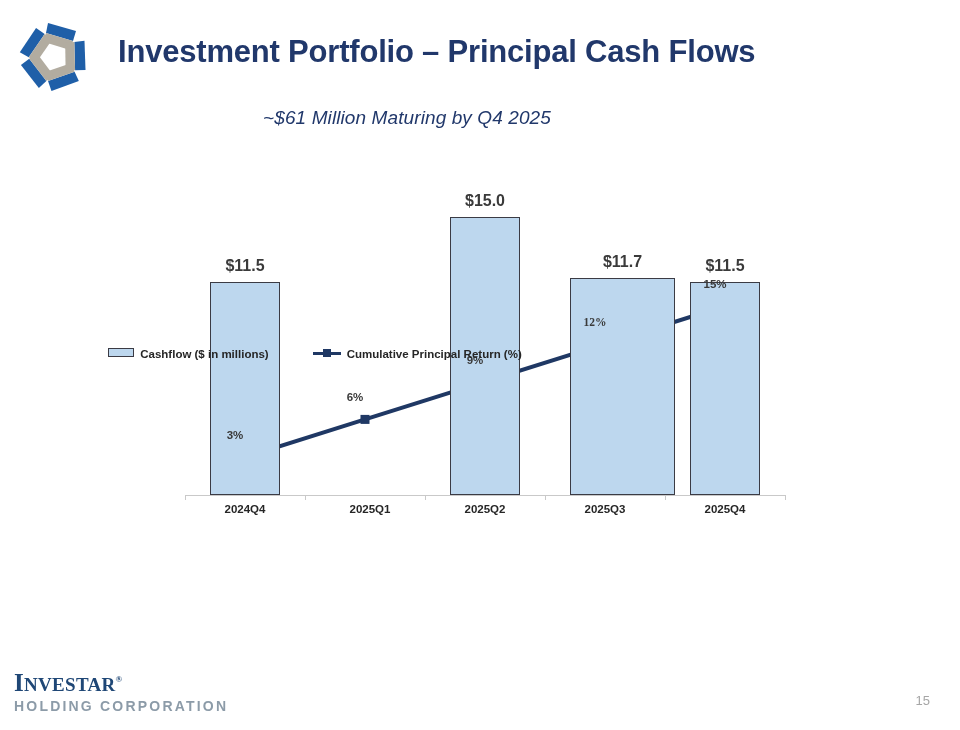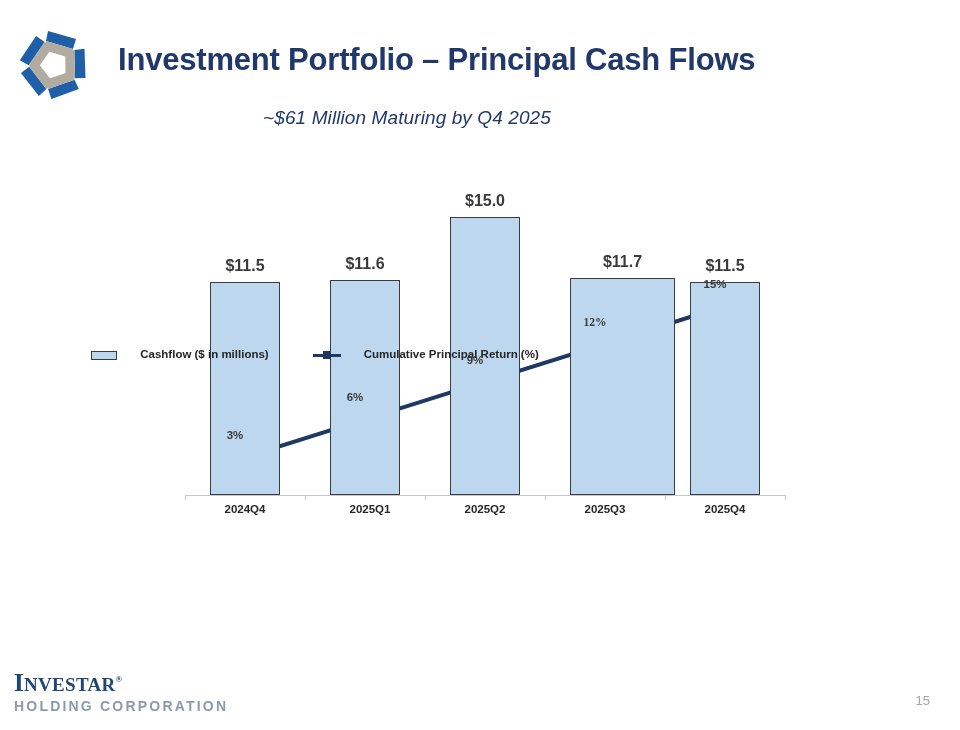--- a/index.html
+++ b/index.html
@@ -12,21 +12,21 @@
     height: 730px;
     position: relative;
     overflow: hidden;
     font-family: "Liberation Sans", sans-serif;
     -webkit-font-smoothing: antialiased;
   }
 
   
   #slide-header {
     position: absolute;
-    left: 0; top: 16px;
+    left: 0; top: 8px;
     width: 946px;
     height: 100px;
   }
   #brand-mark {
     position: absolute;
     left: 8px; top: 5px;
     width: 92px; height: 88px;
   }
   #slide-title {
     position: absolute;
@@ -134,22 +134,22 @@
     left: 0;
     top: 348px;
     width: 630px;
     display: flex;
     justify-content: center;
     align-items: center;
     gap: 44px;
   }
   .legend-entry {
     display: flex;
-    align-items: flex-end;
-    gap: 23px;
+    align-items: flex-start;
+    gap: 6px;
     font-size: 11.5px;
     font-weight: bold;
     color: #262626;
     white-space: nowrap;
   }
   .legend-swatch-bar {
     width: 26px;
     height: 9px;
     background: #BDD7EE;
     border: 1px solid #3B3B44;
@@ -256,24 +256,20 @@
         <polyline points="80,277.2 200,239.4 320,201.60000000000002 440,163.8 560,126" fill="none" stroke="#1F3864" stroke-width="4"></polyline>
         <rect x="75.5" y="272.7" width="9" height="9" fill="#1F3864"></rect>
         <rect x="195.5" y="234.9" width="9" height="9" fill="#1F3864"></rect>
         <rect x="315.5" y="197.10000000000002" width="9" height="9" fill="#1F3864"></rect>
         <rect x="435.5" y="159.3" width="9" height="9" fill="#1F3864"></rect>
         <rect x="555.5" y="121.5" width="9" height="9" fill="#1F3864"></rect>
       </svg>
   <div class="bar-group" style="left: 45px; width: 70px; height: 315px;">
         <div class="bar-rect" style="height: 213.088px;"></div>
         <div class="bar-value-label" style="bottom: 220.088px;">$11.5</div>
-      </div>
-      <div class="bar-group" style="left: 165px; width: 70px; height: 315px;">
-        <div class="bar-rect" style="height: 214.941px;"></div>
-        <div class="bar-value-label" style="bottom: 221.941px;">$11.6</div>
       </div>
       <div class="bar-group" style="left: 285px; width: 70px; height: 315px;">
         <div class="bar-rect" style="height: 277.941px;"></div>
         <div class="bar-value-label" style="bottom: 284.941px;">$15.0</div>
       </div>
       <div class="bar-group" style="left: 405px; width: 70px; height: 315px; padding-left: 35px;">
         <div class="bar-rect" style="height: 216.794px;"></div>
         <div class="bar-value-label" style="bottom: 223.794px;">$11.7</div>
       </div>
       <div class="bar-group" style="left: 525px; width: 70px; height: 315px;">

